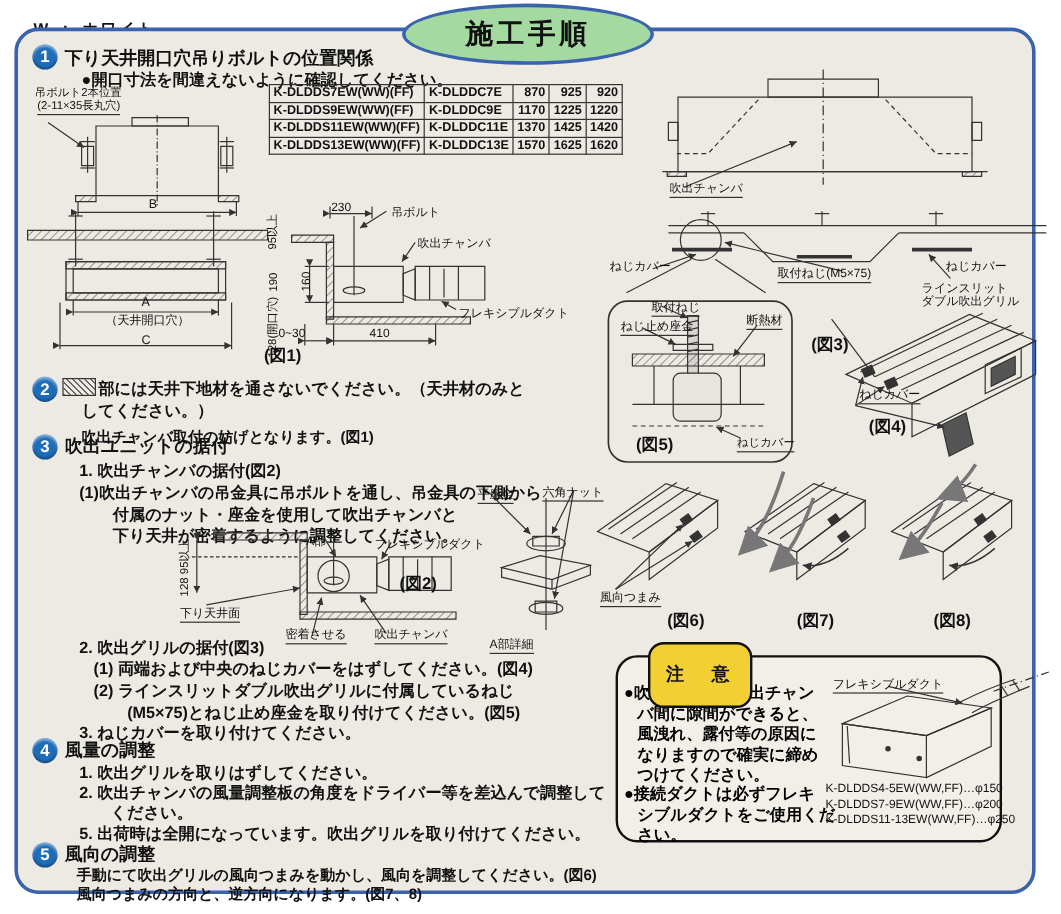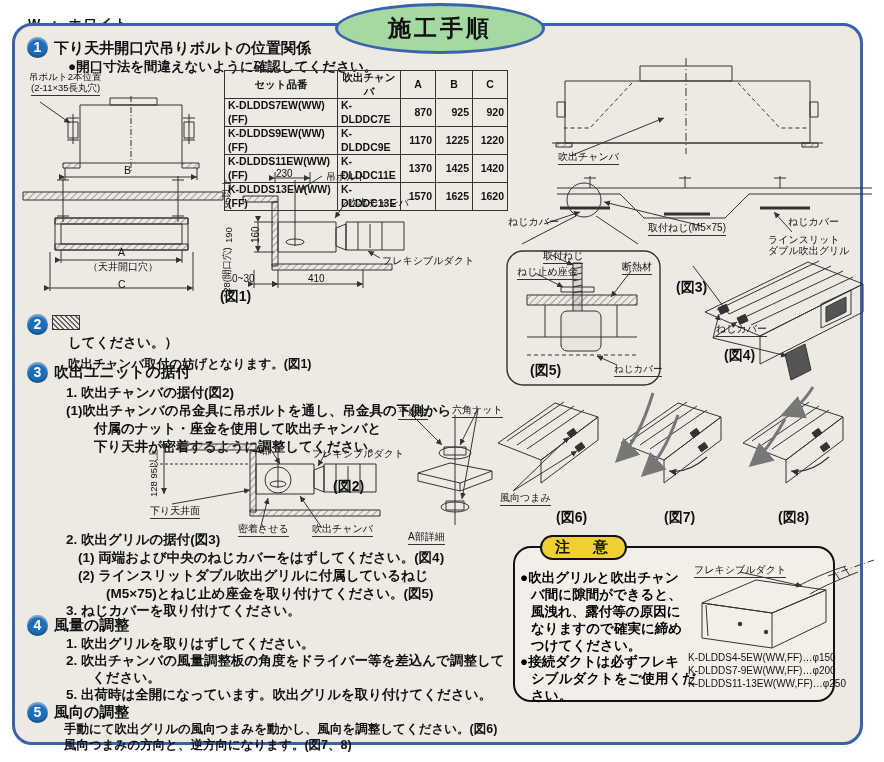--- a/index.html
+++ b/index.html
@@ -50,21 +50,21 @@
     font-weight:bold;
   }
   table.spec th{text-align:center;font-weight:bold;}
   td.code{text-align:left;font-weight:normal;}
   td.num{text-align:right;font-weight:normal;}
   .caution-box{
     position:absolute;left:513px;top:546px;width:322px;height:156px;
     border:2.5px solid #111;border-radius:18px;background:#f2efe9;box-sizing:border-box;
   }
   .caution-badge{
-    position:absolute;left:540px;top:535px;padding:1px 13px;
+    position:absolute;left:540px;top:535px;padding:16px 13px;
     background:#f2cf33;border:2px solid #111;border-radius:13px;
     font-size:15px;font-weight:bold;letter-spacing:4px;z-index:3;
   }
   .pink{position:absolute;font-size:13.5px;font-weight:bold;color:#000000;white-space:nowrap;}
   .codeln{position:absolute;font-size:10px;white-space:nowrap;color:#111;text-align:right;}
   svg{position:absolute;overflow:visible;}
   svg *{vector-effect:non-scaling-stroke;}
 </style>
 </head>
 <body>
@@ -135,27 +135,20 @@
 <div class="dim" style="left:124px;top:164px;">B</div>
 <div class="dim" style="left:118px;top:246px;">A</div>
 <div class="lbl" style="left:88px;top:260px;">（天井開口穴）</div>
 <div class="dim" style="left:118px;top:278px;">C</div>
 <div class="lbl9 rot abs" style="left:221px;top:208px;">95以上</div>
 <div class="lbl9 rot abs" style="left:223px;top:243px;">190</div>
 <div class="lbl9 rot abs" style="left:221px;top:298px;">128(開口穴)</div>
 
 <table class="spec">
   <tbody>
-      <tr>
-    <th style="width:106px">セット品番</th>
-    <th style="width:56px">吹出チャンバ</th>
-    <th style="width:28px">A</th>
-    <th style="width:30px">B</th>
-    <th style="width:28px">C</th>
-  </tr>
   <tr>
         <td class="code">K-DLDDS7EW(WW)(FF)</td>
         <td class="code">K-DLDDC7E</td>
         <td class="num">870</td>
         <td class="num">925</td>
         <td class="num">920</td>
       </tr>
   <tr>
         <td class="code">K-DLDDS9EW(WW)(FF)</td>
         <td class="code">K-DLDDC9E</td>
@@ -223,21 +216,21 @@
 <div class="lbl" style="left:276px;top:168px;">230</div>
 <div class="lbl" style="left:326px;top:170px;">吊ボルト</div>
 <div class="lbl" style="left:348px;top:196px;">吹出チャンバ</div>
 <div class="lbl rot abs" style="left:250px;top:243px;">160</div>
 <div class="lbl" style="left:382px;top:254px;">フレキシブルダクト</div>
 <div class="lbl" style="left:232px;top:273px;">0~30</div>
 <div class="lbl" style="left:308px;top:273px;">410</div>
 <div class="cap" style="left:220px;top:288px;">(図1)</div>
 
 <div class="stepnum" style="left:27px;top:314px;">2</div>
-<div class="txt" style="left:52px;top:315px;"><span class="hatch-swatch"></span></div>
+<div class="txt" style="left:52px;top:315px;"><span class="hatch-swatch"></span><span>部には天井下地材を通さないでください。（天井材のみと</span></div>
 <div class="txt" style="left:68px;top:334px;">してください。）</div>
 <div class="txt-sm" style="left:68px;top:356px;">吹出チャンバ取付の妨げとなります。(図1)</div>
 
 <div class="stepnum" style="left:27px;top:362px;">3</div>
 <div class="title" style="left:54px;top:363px;">吹出ユニットの据付</div>
 <div class="txt" style="left:66px;top:384px;">1. 吹出チャンバの据付(図2)</div>
 <div class="txt" style="left:66px;top:402px;">(1)吹出チャンバの吊金具に吊ボルトを通し、吊金具の下側から</div>
 <div class="txt" style="left:94px;top:420px;">付属のナット・座金を使用して吹出チャンバと</div>
 <div class="txt" style="left:94px;top:438px;">下り天井が密着するように調整してください。</div>
 <div class="txt" style="left:66px;top:531px;">2. 吹出グリルの据付(図3)</div>

